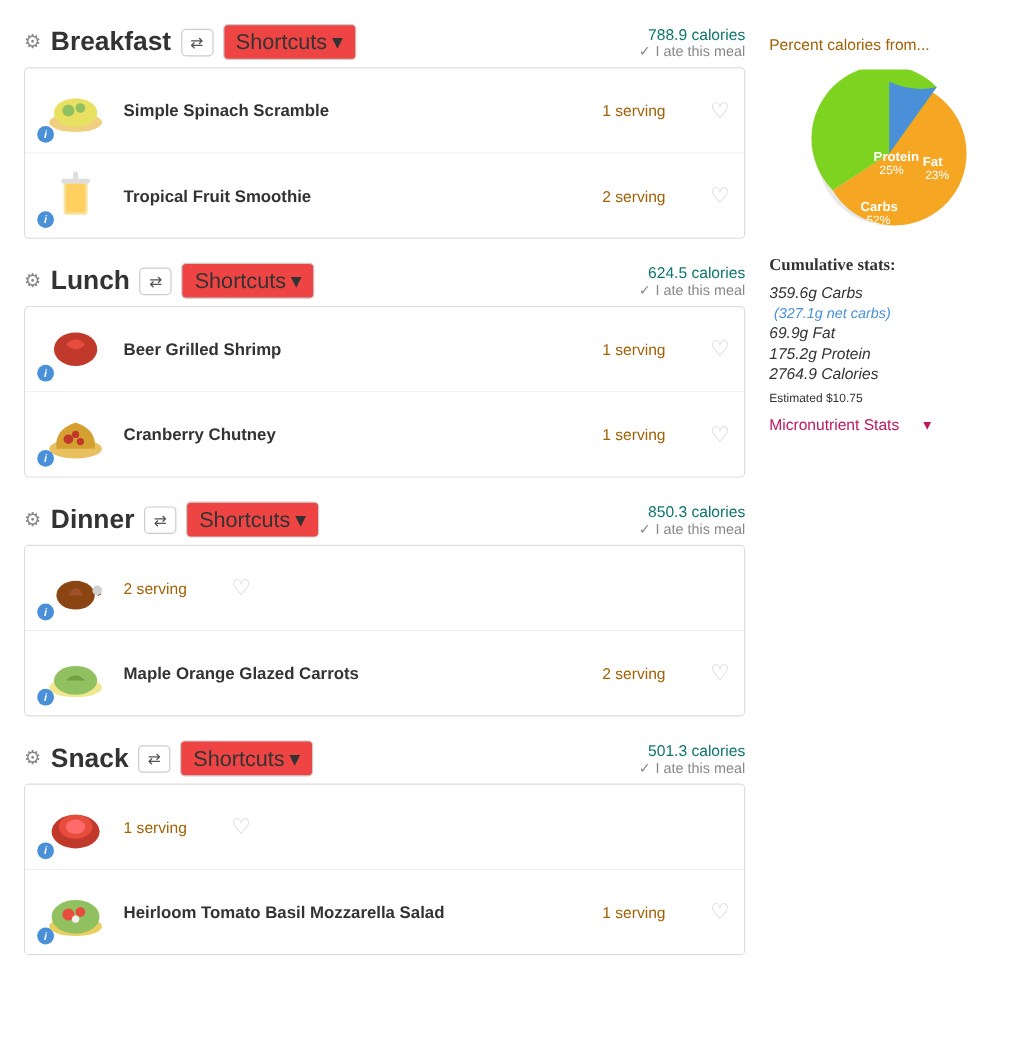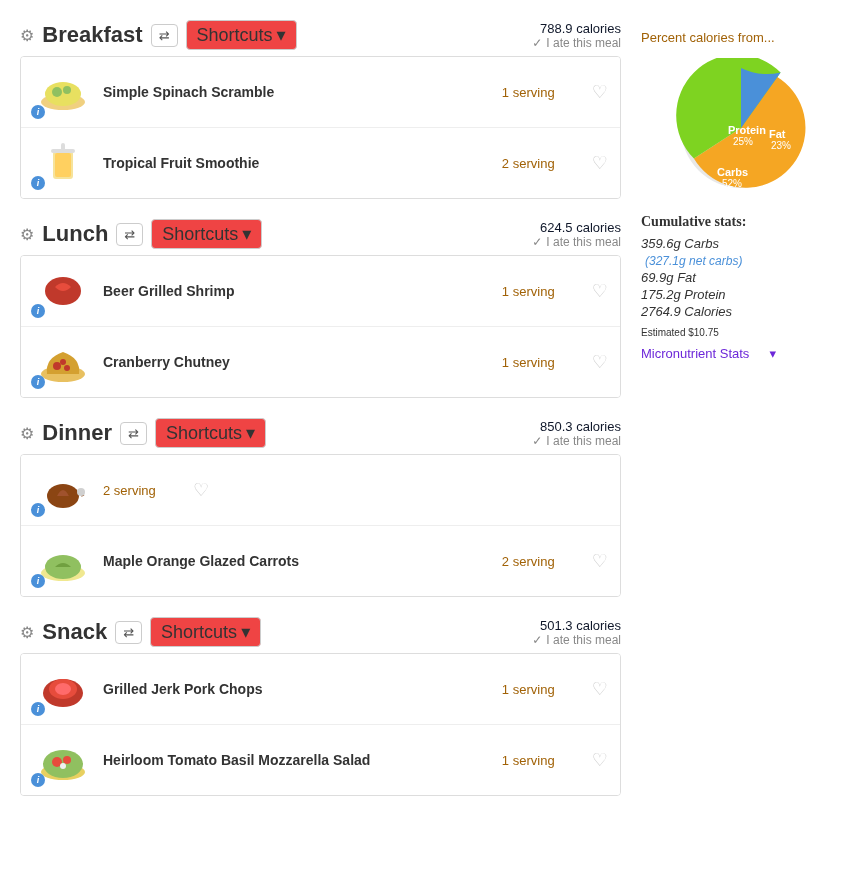--- a/index.html
+++ b/index.html
@@ -10,21 +10,21 @@
 
     
     .meal-section { margin-bottom: 20px; }
     .meal-header { display: flex; align-items: center; justify-content: space-between; margin-bottom: 6px; }
     .meal-header-left { display: flex; align-items: center; gap: 8px; }
     .meal-title { font-size: 22px; font-weight: bold; }
     .gear-icon { color: #888; font-size: 16px; cursor: pointer; }
     .icon-btn { border: 1px solid #ccc; background: #fff; border-radius: 4px; padding: 3px 7px; cursor: pointer; font-size: 13px; color: #555; display: flex; align-items: center; gap: 4px; }
     .shortcuts-btn { border: 1px solid #ccc; background: #ef4444; border-radius: 4px; padding: 3px 10px; cursor: pointer; font-size: 18px; color: #333; display: flex; align-items: center; gap: 4px; }
     .meal-header-right { text-align: right; }
-    .calories-link { color: #0f172a; font-size: 13px; cursor: pointer; text-decoration: none; }
+    .calories-link { color: #0f766e; font-size: 13px; cursor: pointer; text-decoration: none; }
     .ate-meal { color: #888; font-size: 12px; display: flex; align-items: center; gap: 4px; justify-content: flex-end; }
     .check-icon { color: #888; }
 
     
     .food-list { border: 1px solid #ddd; border-radius: 4px; overflow: hidden; }
     .food-item { display: flex; align-items: center; padding: 10px 12px; border-bottom: 1px solid #eee; background: #fff; gap: 10px; }
     .food-item:last-child { border-bottom: none; }
     .food-img-wrap { width: 60px; height: 50px; display: flex; align-items: center; justify-content: center; flex-shrink: 0; position: relative; }
     .food-img { width: 52px; height: 44px; }
     .info-icon { position: absolute; bottom: -2px; left: -2px; width: 14px; height: 14px; background: #4a90d9; border-radius: 50%; color: #fff; font-size: 9px; display: flex; align-items: center; justify-content: center; font-style: italic; font-weight: bold; cursor: pointer; }
@@ -34,21 +34,21 @@
 
     
     .chart-title { font-size: 13px; color: #a16207; margin-bottom: 13px; }
     .pie-chart-wrap { display: flex; justify-content: center; margin-bottom: 16px; }
 
     .cumulative { font-size: 13px; }
     .cumulative .section-title { font-weight: bold; font-size: 14px; margin-bottom: 6px; font-family: Liberation Serif, serif; }
     .cumulative .stat-line { margin-bottom: 2px; color: #333; font-style: italic; }
     .net-carbs { color: #4a90d9; font-size: 12px; margin-left: 4px; }
     .estimated { margin-top: 8px; color: #333; font-size: 10px; }
-    .micronutrient-link { color: #6d28d9; font-size: 13px; cursor: pointer; margin-top: 8px; display: inline-flex; align-items: center; gap: 20px; text-align: right; }
+    .micronutrient-link { color: #be185d; font-size: 13px; cursor: pointer; margin-top: 8px; display: inline-flex; align-items: center; gap: 20px; text-align: right; }
 
     
     svg.pie { width: 140px; height: 140px; }
     .pie-label { font-size: 11px; font-weight: bold; fill: #fff; }
     .pie-sublabel { font-size: 10px; fill: #fff; }
   </style>
 </head>
 <body>
 
 <div class="page">
@@ -242,21 +242,20 @@
 
         <div class="food-item">
           <div class="food-img-wrap">
             <div class="food-img"><svg viewBox="0 0 52 44" width="52" height="44">
       <ellipse cx="26" cy="26" rx="20" ry="14" fill="#c0392b"></ellipse>
       <ellipse cx="26" cy="22" rx="14" ry="10" fill="#e74c3c"></ellipse>
       <ellipse cx="26" cy="22" rx="8" ry="6" fill="#ff6b6b"></ellipse>
     </svg></div>
             <span class="info-icon">i</span>
           </div>
-          <span class="food-name">Grilled Jerk Pork Chops</span>
           <span class="food-serving">1 serving</span>
           <span class="heart-icon">♡</span>
         </div>
 
         <div class="food-item">
           <div class="food-img-wrap">
             <div class="food-img"><svg viewBox="0 0 52 44" width="52" height="44">
       <ellipse cx="26" cy="34" rx="22" ry="8" fill="#e8d060"></ellipse>
       <ellipse cx="26" cy="26" rx="20" ry="14" fill="#90c060"></ellipse>
       <circle cx="20" cy="24" r="5" fill="#e74c3c"></circle>

